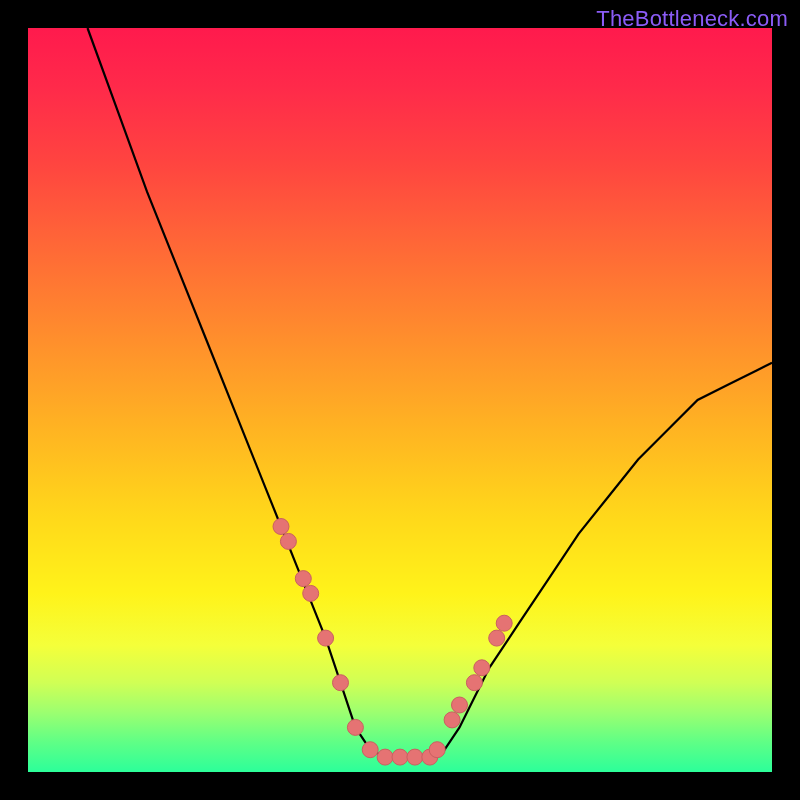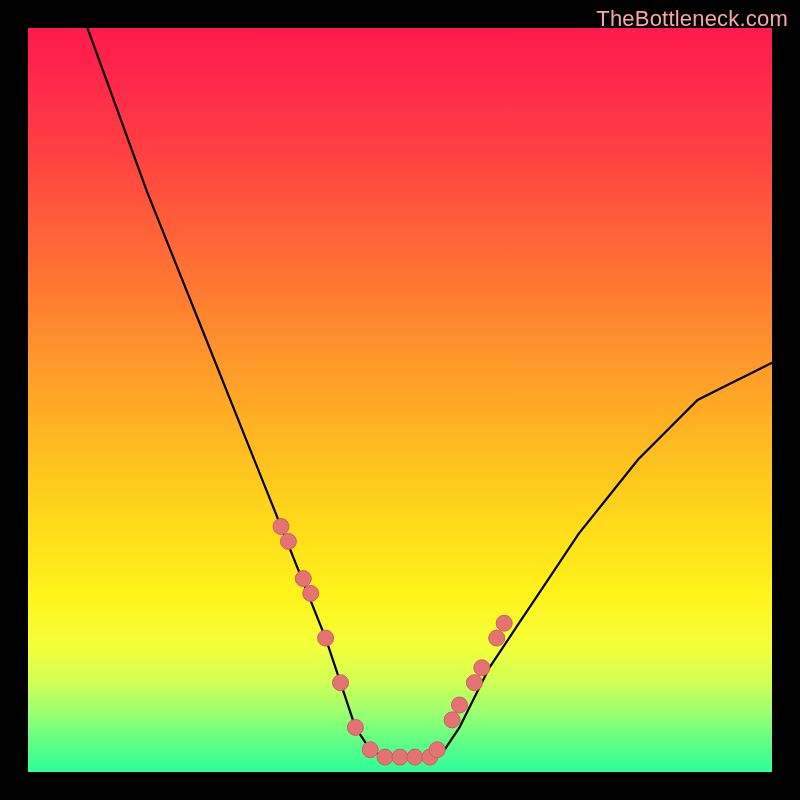--- a/index.html
+++ b/index.html
@@ -35,21 +35,21 @@
       #f4ff3a 83%,
       #d0ff55 88%,
       #9cff70 92%,
       #5fff86 96%,
       #2cff9a 100%);
   }
   .watermark {
     position: absolute;
     top: 6px;
     right: 12px;
-    color: #fca5a5;
+    color: #8b5cf6;
     font-size: 22px;
     font-weight: 500;
     letter-spacing: 0.2px;
     user-select: none;
   }
   svg.curve, svg.dots {
     position: absolute;
     left: 0;
     top: 0;
     width: 744px;

